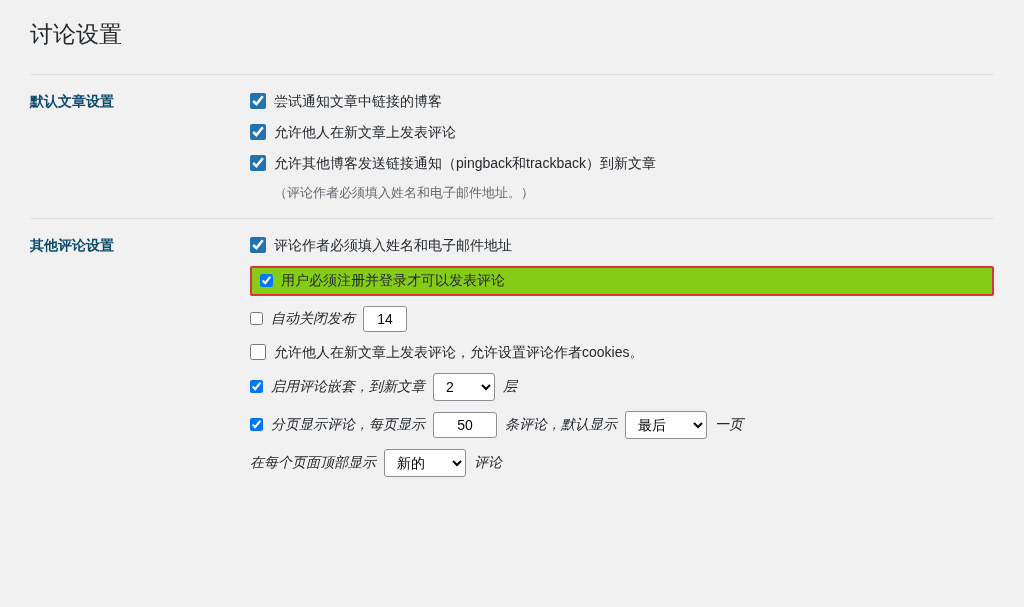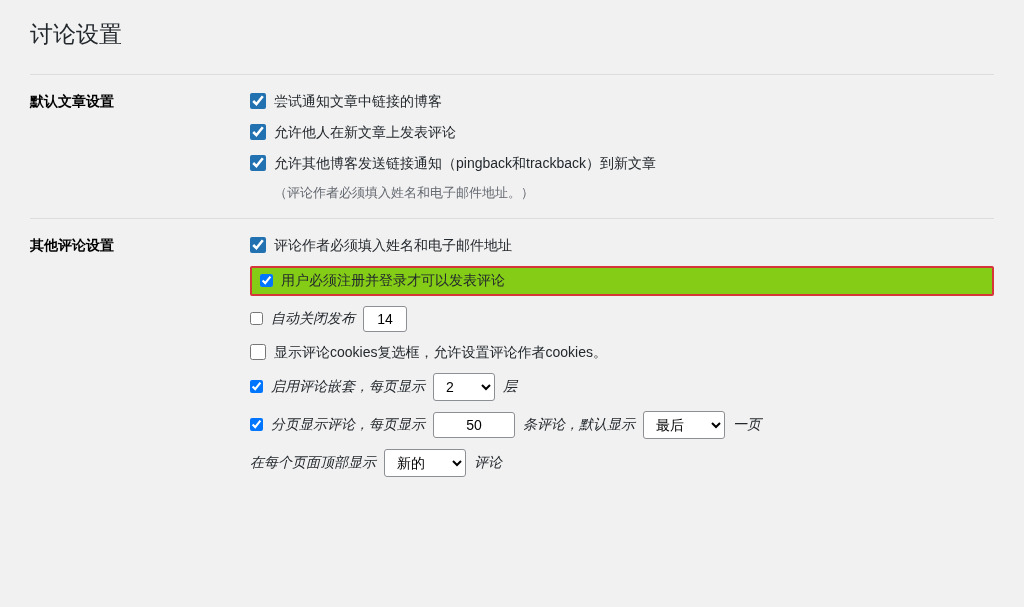--- a/index.html
+++ b/index.html
@@ -30,21 +30,21 @@
       padding: 16px 0;
       border-top: 1px solid #ddd;
       align-items: flex-start;
     }
 
     .section-label {
       width: 220px;
       min-width: 220px;
       font-weight: 600;
       font-size: 14px;
-      color: #000000;
+      color: #0c4a6e;
       padding-top: 2px;
       padding-right: 20px;
     }
 
     .section-content {
       flex: 1;
       display: flex;
       flex-direction: column;
       gap: 10px;
     }
@@ -96,21 +96,21 @@
       width: 44px;
       padding: 4px 8px;
       border: 1px solid #8c8f94;
       border-radius: 3px;
       font-size: 14px;
       text-align: center;
       background: #fff;
     }
 
     .number-input-wide {
-      width: 82px;
+      width: 64px;
       padding: 4px 8px;
       border: 1px solid #8c8f94;
       border-radius: 3px;
       font-size: 14px;
       text-align: center;
       background: #fff;
     }
 
     .select-input {
       padding: 4px 24px 4px 8px;
@@ -173,26 +173,26 @@
       </div>
 
       <div class="inline-row">
         <input type="checkbox" style="">
         <span class="inline-text">自动关闭发布</span>
         <input type="text" class="number-input" value="14" style="">
       </div>
 
       <div class="checkbox-row">
         <input type="checkbox" style="">
-        <span class="checkbox-label">显示评论cookies复选框，允许设置评论作者cookies。</span>
-      </div>
-
-      <div class="inline-row">
-        <input type="checkbox" checked="" style="">
-        <span class="inline-text">启用评论嵌套，每页显示</span>
+        <span class="checkbox-label">允许他人在新文章上发表评论，允许设置评论作者cookies。</span>
+      </div>
+
+      <div class="inline-row">
+        <input type="checkbox" checked="" style="">
+        <span class="inline-text">启用评论嵌套，到新文章</span>
         <select class="select-input">
           <option>1</option>
           <option selected="">2</option>
           <option>3</option>
           <option>4</option>
           <option>5</option>
         </select>
         <span class="inline-text">层</span>
       </div>
 

